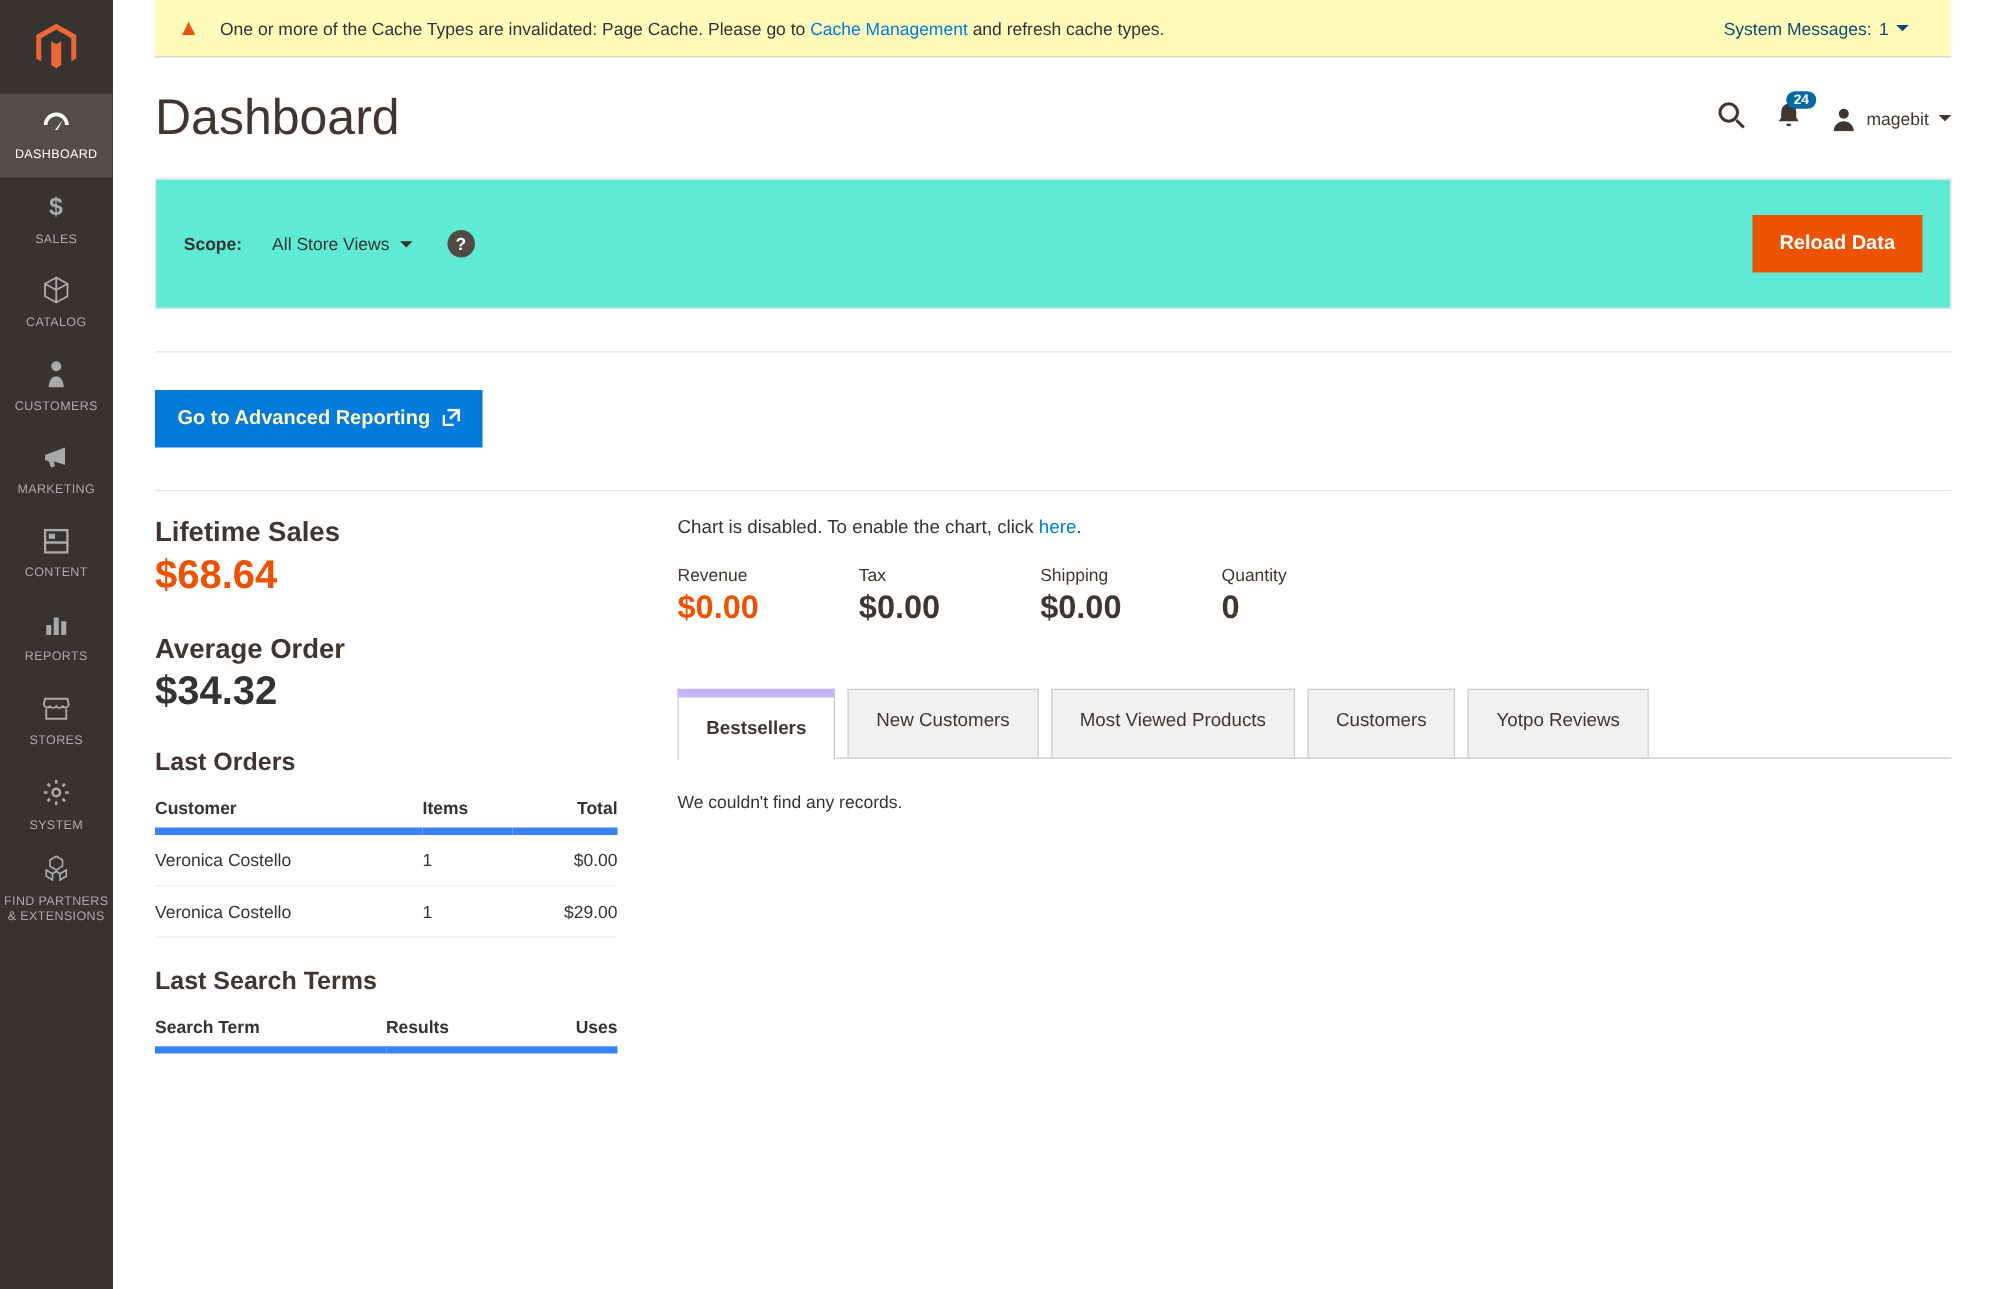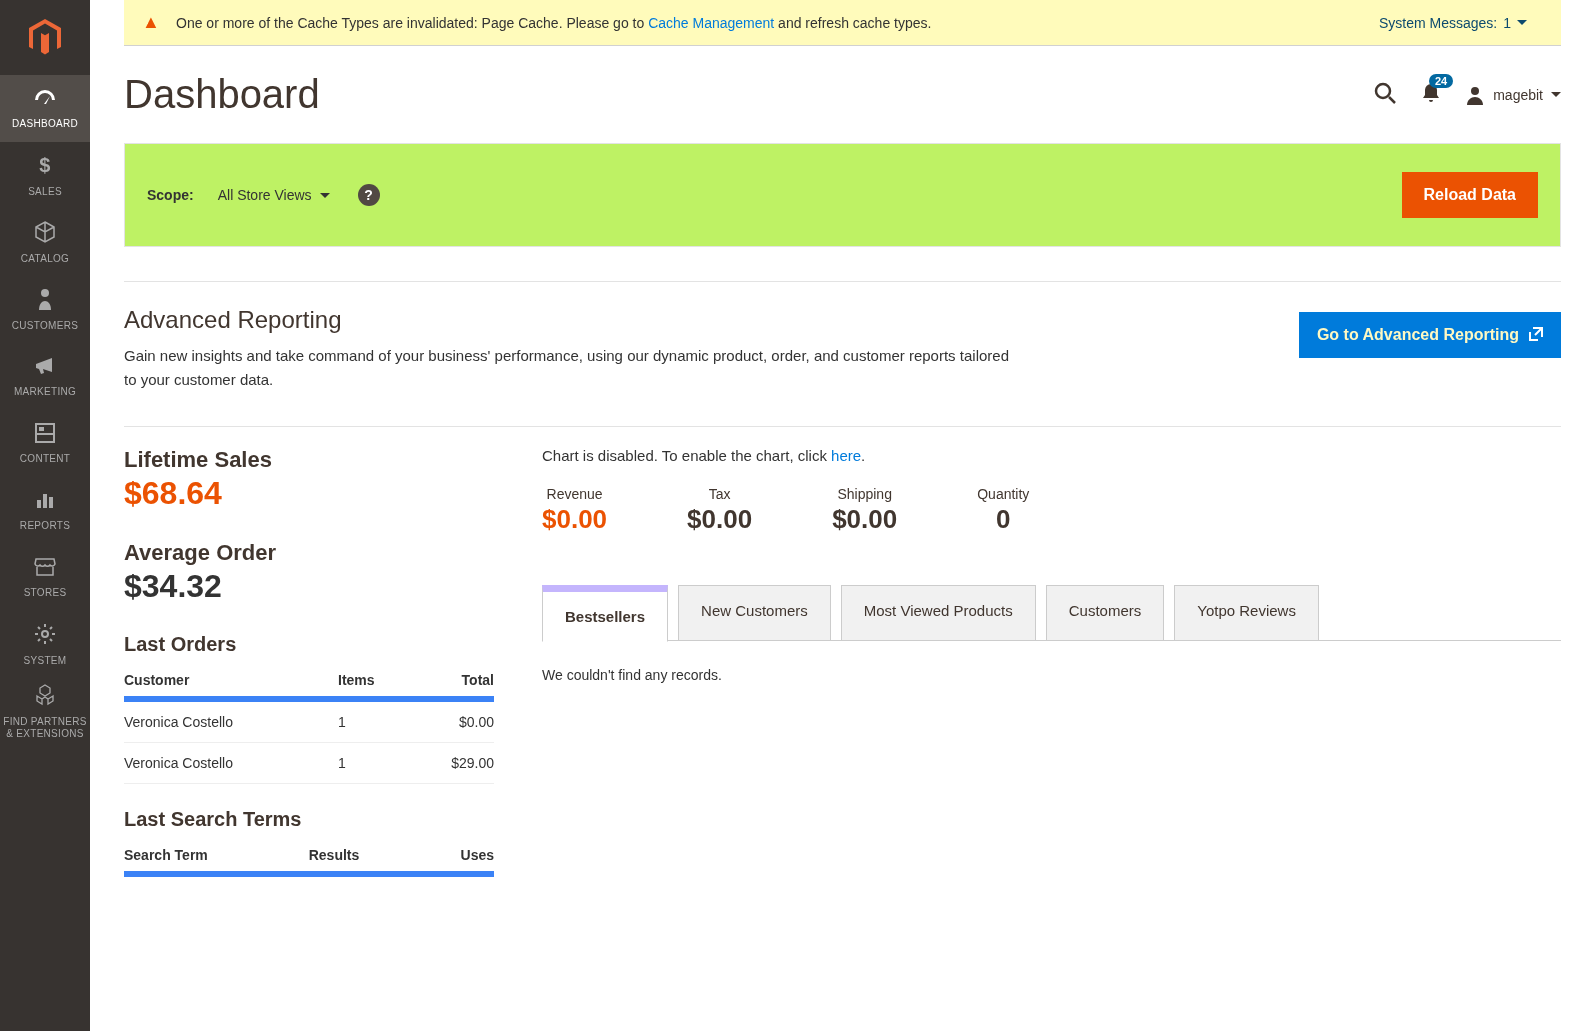--- a/index.html
+++ b/index.html
@@ -26,21 +26,21 @@
 
 
 .page-header { display: flex; align-items: center; padding: 26px 34px 8px 34px; }
 .page-title { font-size: 40px; font-weight: 400; color: #41362f; flex: 1; }
 .header-actions { display: flex; align-items: center; gap: 24px; }
 .header-actions .icon-btn { position: relative; cursor: pointer; color: #41362f; }
 .badge { position: absolute; top: -8px; right: -12px; background: #0369a1; color: #fff; font-size: 11px; font-weight: 700; border-radius: 10px; padding: 1px 6px; }
 .user { display: flex; align-items: center; gap: 8px; cursor: pointer; color: #41362f; font-size: 14px; }
 
 
-.scope-bar { background: #bef264; border: 1px solid #e3e3e3; margin: 18px 34px 0; padding: 28px 22px; display: flex; align-items: center; }
+.scope-bar { background: #5eead4; border: 1px solid #e3e3e3; margin: 18px 34px 0; padding: 28px 22px; display: flex; align-items: center; }
 .scope-label { font-weight: 700; font-size: 14px; margin-right: 24px; }
 .scope-select { display: flex; align-items: center; gap: 8px; font-size: 14px; cursor: pointer; }
 .help-icon { width: 22px; height: 22px; background: #514943; color: #fff; border-radius: 50%; display: inline-flex; align-items: center; justify-content: center; font-weight: 700; font-size: 14px; margin-left: 28px; cursor: pointer; }
 .reload-btn { margin-left: auto; background: #eb5202; color: #fff; border: none; padding: 14px 22px; font-size: 16px; font-weight: 600; cursor: pointer; }
 
 .hr { border: none; border-top: 1px solid #e3e3e3; margin: 34px 34px 0; }
 
 
 .adv { padding: 24px 34px 0; display: flex; gap: 40px; }
 .adv-left { flex: 1; }
@@ -62,21 +62,21 @@
 .block-title { font-size: 20px; font-weight: 700; color: #41362f; margin-bottom: 8px; margin-top: 24px; }
 
 .tbl { width: 100%; border-collapse: collapse; font-size: 14px; }
 .tbl th { text-align: left; font-weight: 700; padding: 8px 0; border-bottom: 6px solid #3b82f6; margin-left: 40px; }
 .tbl th:last-child, .tbl td:last-child { text-align: right; }
 .tbl td { padding: 12px 0; border-bottom: 1px solid #eee; }
 
 .chart-disabled { font-size: 15px; color: #333; margin-bottom: 22px; }
 .chart-disabled a { color: #007bdb; text-decoration: none; }
 
-.metrics { display: flex; gap: 80px; margin-bottom: 50px; text-align: center; }
+.metrics { display: flex; gap: 80px; margin-bottom: 50px; }
 .metric-label { font-size: 14px; color: #41362f; margin-bottom: 2px; font-weight: 400; }
 .metric-value { font-size: 26px; font-weight: 700; color: #41362f; }
 .metric-value.orange { color: #eb5202; }
 
 
 .tabs { display: flex; gap: 10px; }
 .tab { background: #f1f1f1; border: 1px solid #ccc; padding: 16px 22px; font-size: 15px; color: #41362f; cursor: pointer; }
 .tab.active { background: #fff; border-top: 7px solid #c4b5fd; border-bottom: 1px solid #fff; font-weight: 600; position: relative; z-index: 1; margin-bottom: -1px;}
 .tab-panel { border-top: 1px solid #ccc; padding-top: 26px; font-size: 14px; color: #333; margin-top: -1px;}
 
@@ -206,24 +206,20 @@
       <span>All Store Views</span>
       <span class="caret-down"></span>
     </span>
     <span class="help-icon">?</span>
     <button class="reload-btn">Reload Data</button>
   </div>
 
   <hr class="hr">
 
   <div class="adv">
-    <div class="adv-left">
-      <h2 class="adv-title">Advanced Reporting</h2>
-      <p class="adv-desc">Gain new insights and take command of your business' performance, using our dynamic product, order, and customer reports tailored to your customer data.</p>
-    </div>
     <button class="adv-btn">
       <span>Go to Advanced Reporting</span>
       <span class="ext-icon"><svg width="14" height="14" viewBox="0 0 14 14">
             <path d="M4 1h9v9M13 1L6 8M1 5v8h8" stroke="#fff" stroke-width="2" fill="none"></path>
           </svg></span>
     </button>
   </div>
 
   <hr class="hr">
 

